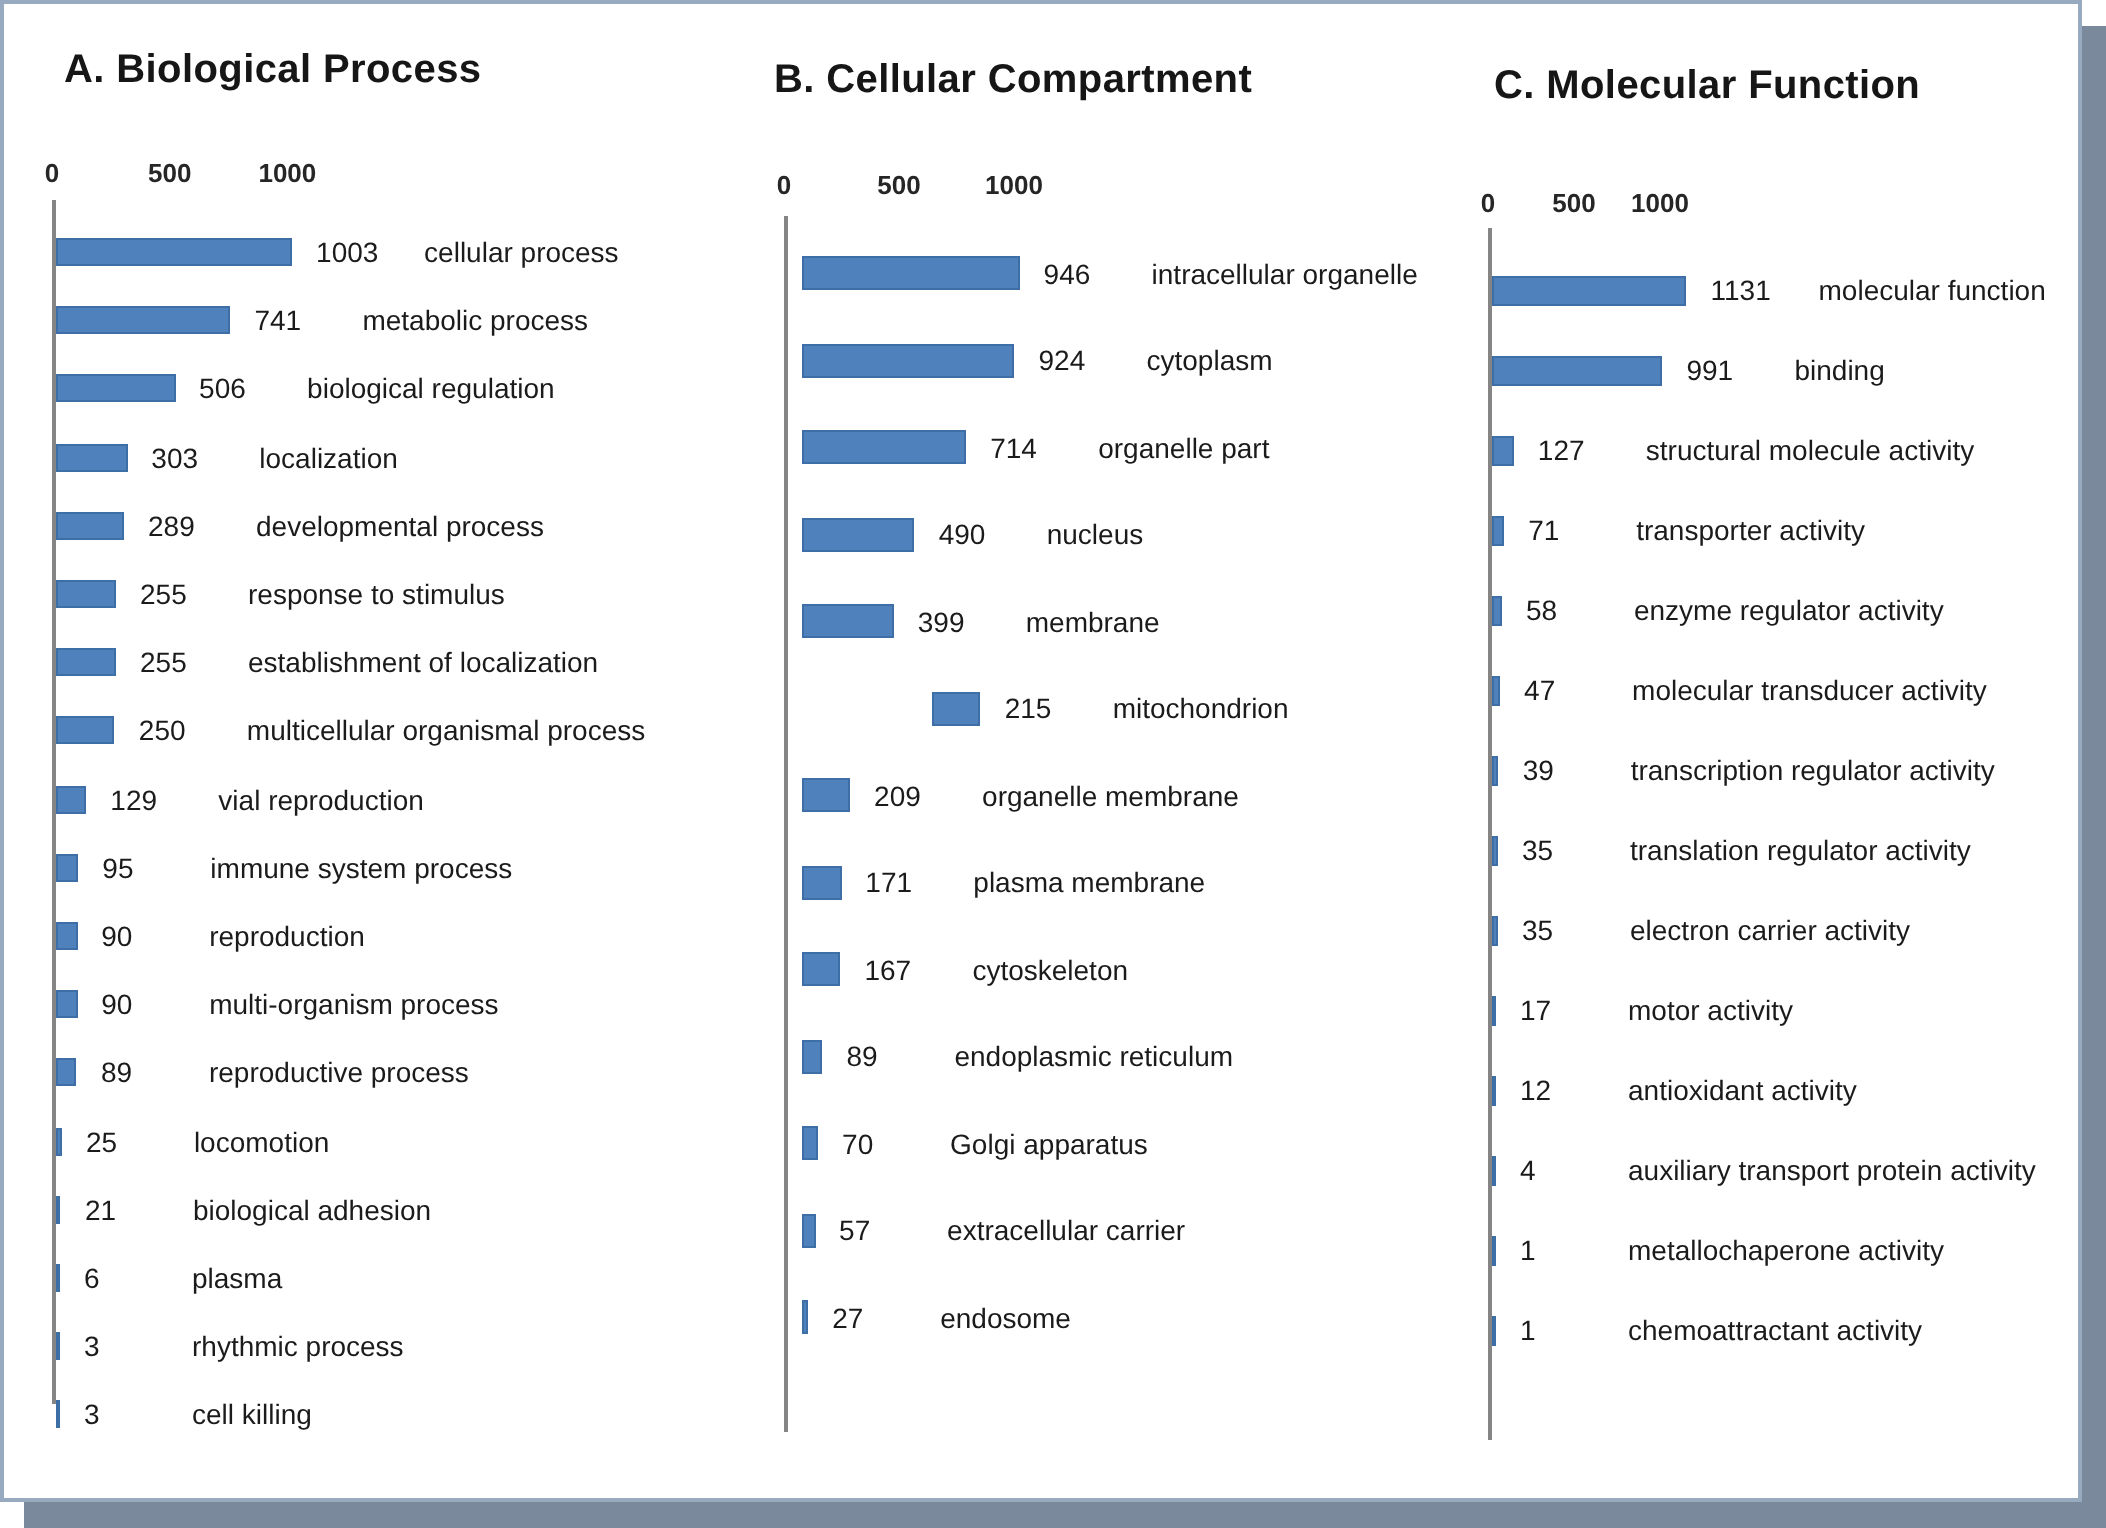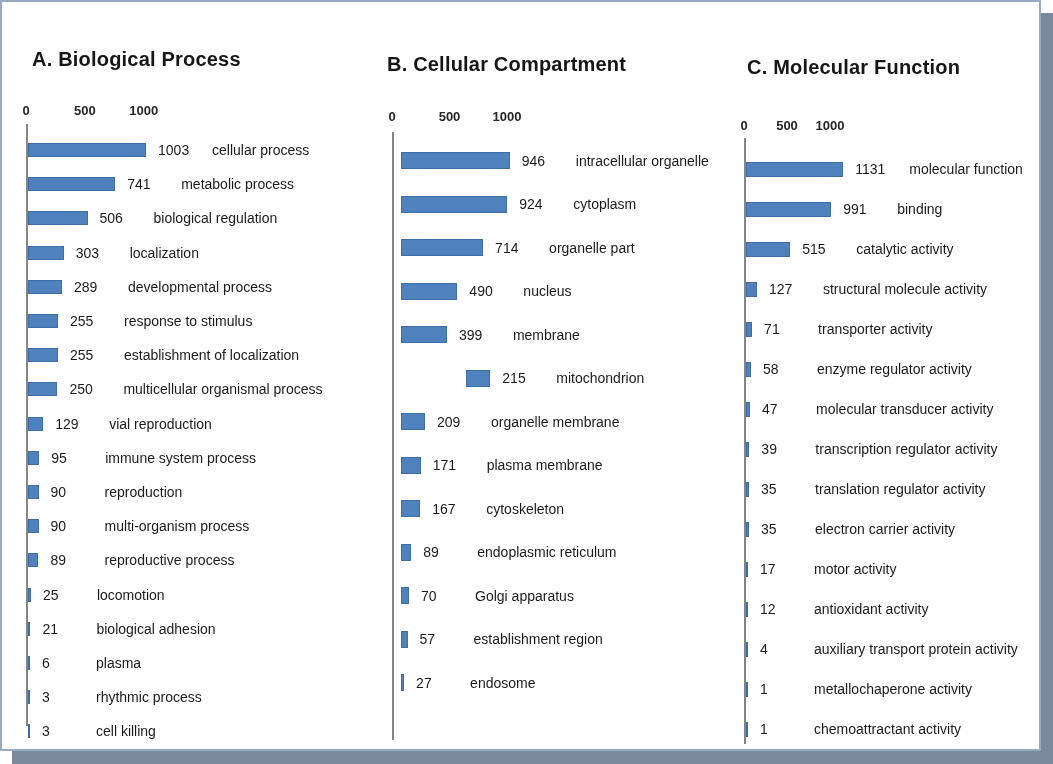--- a/index.html
+++ b/index.html
@@ -18,21 +18,21 @@
   #panel {
     position: absolute;
     left: 0;
     top: 0;
     width: 1037px;
     height: 747px;
     background: #ffffff;
     border: 2px solid #98aabf;
     box-shadow: 12px 13px 0 var(--shadow-color, #7b899c);
   }
-  .chart { position: absolute; inset: 0; pointer-events: none; margin-top: 24px; }
+  .chart { position: absolute; inset: 0; pointer-events: none; }
   .chart-title {
     position: absolute;
     margin: 0;
     font-size: 20px;
     font-weight: 600;
     letter-spacing: 0.2px;
     color: #161616;
     white-space: nowrap;
     line-height: 1.1;
   }
@@ -244,21 +244,21 @@
             <span class="lbl">endoplasmic reticulum</span>
           </div>
           <div class="row" style="height: 43.5px;">
             <div class="bar" style="width: 8.05px; height: 17px;"></div>
             <span class="val">70</span>
             <span class="lbl">Golgi apparatus</span>
           </div>
           <div class="row" style="height: 43.5px;">
             <div class="bar" style="width: 6.555px; height: 17px;"></div>
             <span class="val">57</span>
-            <span class="lbl">establishment region</span>
+            <span class="lbl">extracellular carrier</span>
           </div>
           <div class="row" style="height: 43.5px;">
             <div class="bar" style="width: 3.105px; height: 17px;"></div>
             <span class="val">27</span>
             <span class="lbl">endosome</span>
           </div>
         </div>
     </section>
 
     <section class="chart" data-chart="2">
@@ -274,25 +274,20 @@
             <div class="bar" style="width: 97.266px; height: 15px;"></div>
             <span class="val">1131</span>
             <span class="lbl">molecular function</span>
           </div>
           <div class="row" style="height: 40px;">
             <div class="bar" style="width: 85.226px; height: 15px;"></div>
             <span class="val">991</span>
             <span class="lbl">binding</span>
           </div>
           <div class="row" style="height: 40px;">
-            <div class="bar" style="width: 44.29px; height: 15px;"></div>
-            <span class="val">515</span>
-            <span class="lbl">catalytic activity</span>
-          </div>
-          <div class="row" style="height: 40px;">
             <div class="bar" style="width: 10.922px; height: 15px;"></div>
             <span class="val">127</span>
             <span class="lbl">structural molecule activity</span>
           </div>
           <div class="row" style="height: 40px;">
             <div class="bar" style="width: 6.106px; height: 15px;"></div>
             <span class="val">71</span>
             <span class="lbl">transporter activity</span>
           </div>
           <div class="row" style="height: 40px; align-items: center;">

